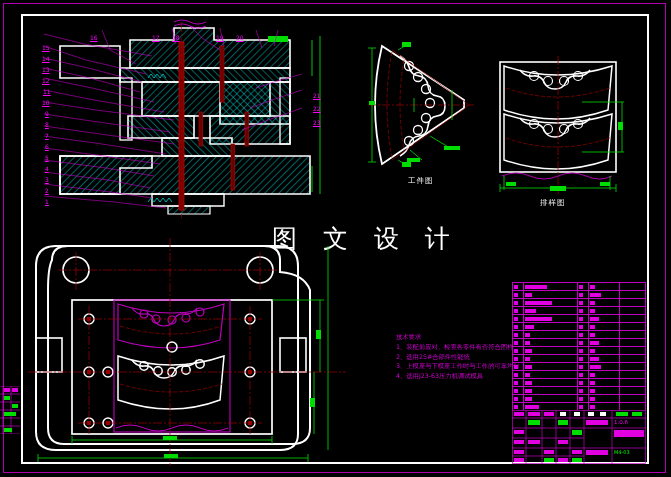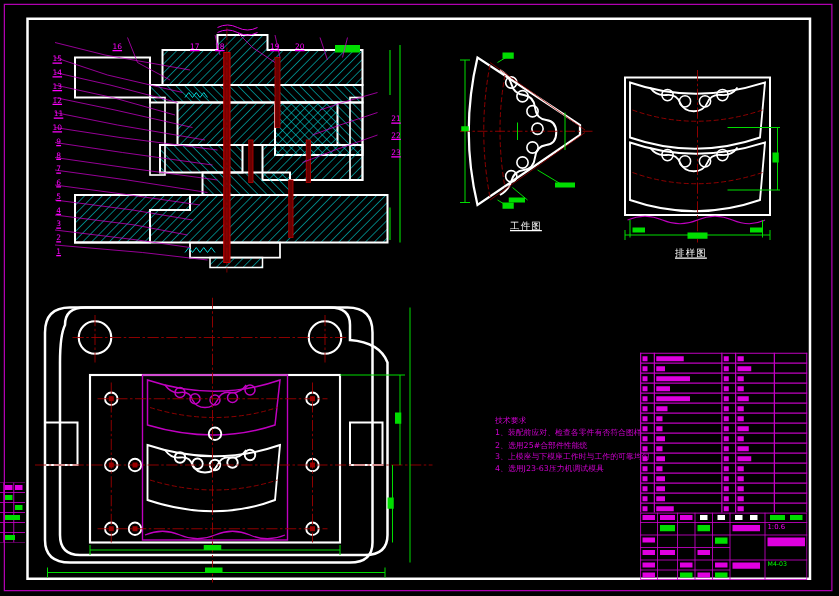--- a/index.html
+++ b/index.html
@@ -11,21 +11,21 @@
   .grn{color:#0f0;}
   #outer-border{left:3px;top:3px;width:663px;height:470px;border:1px solid #b000b0;box-sizing:border-box;}
   #inner-frame{left:21px;top:14px;width:628px;height:450px;border:2px solid #fff;box-sizing:border-box;}
   svg{display:block;}
   .lbl{position:absolute;font-size:6px;line-height:1;white-space:nowrap;}
   #watermark{left:272px;top:222px;font-size:25px;color:#fff;letter-spacing:9px;
              font-family:"DejaVu Sans","Liberation Sans",sans-serif;font-weight:400;}
   #tech-req{left:396px;top:332px;color:#d000d0;font-size:6.3px;line-height:1.55;}
   #tech-req .hd{font-size:6.3px;}
   .bal{position:absolute;color:#f0f;font-size:6px;text-decoration:underline;}
-  .cap{position:absolute;color:#fff;font-size:7.5px;letter-spacing:1px;text-decoration:underline;}
+  .cap{position:absolute;color:#fff;font-size:7.5px;letter-spacing:1px;}
   table.grid{border-collapse:collapse;font-size:4px;color:#e000e0;}
   table.grid td{border:0.5px solid #c000c0;padding:0;height:7px;overflow:hidden;
                 white-space:nowrap;line-height:7px;}
   .cell-fill{display:block;height:4px;background:#e000e0;margin:1px 1px;}
 </style>
 </head>
 <body>
 
 <div id="sheet">
 
@@ -250,20 +250,21 @@
       <g fill="#0d0">
         <rect x="136" y="74" width="5" height="8"></rect>
         <rect x="68" y="138" width="16" height="5"></rect>
         <rect x="24" y="134" width="10" height="4"></rect>
         <rect x="118" y="134" width="10" height="4"></rect>
       </g>
     </svg>
   </div>
   <div class="cap" style="left:540px;top:198px">排样图</div>
 
+  <div class="abs" id="watermark">图 文 设 计</div>
 
   <div class="abs" style="left:28px;top:238px;width:320px;height:230px;">
     <svg width="320" height="230" viewBox="0 0 320 230">
 
       <path d="M24,22 q0,-14 16,-14 L236,8 q16,0 16,14 L252,34
                q24,2 30,18 L282,190 q0,16 -18,16 L36,206 q-16,0 -16,-16 L20,52
                q0,-22 4,-30 Z" fill="none" stroke="#fff" stroke-width="2"></path>
       <path d="M8,28 q0,-20 20,-20 L250,8 q20,0 20,20 L270,196 q0,16 -18,16
                L28,212 q-20,0 -20,-18 Z" fill="none" stroke="#fff" stroke-width="2"></path>
 

